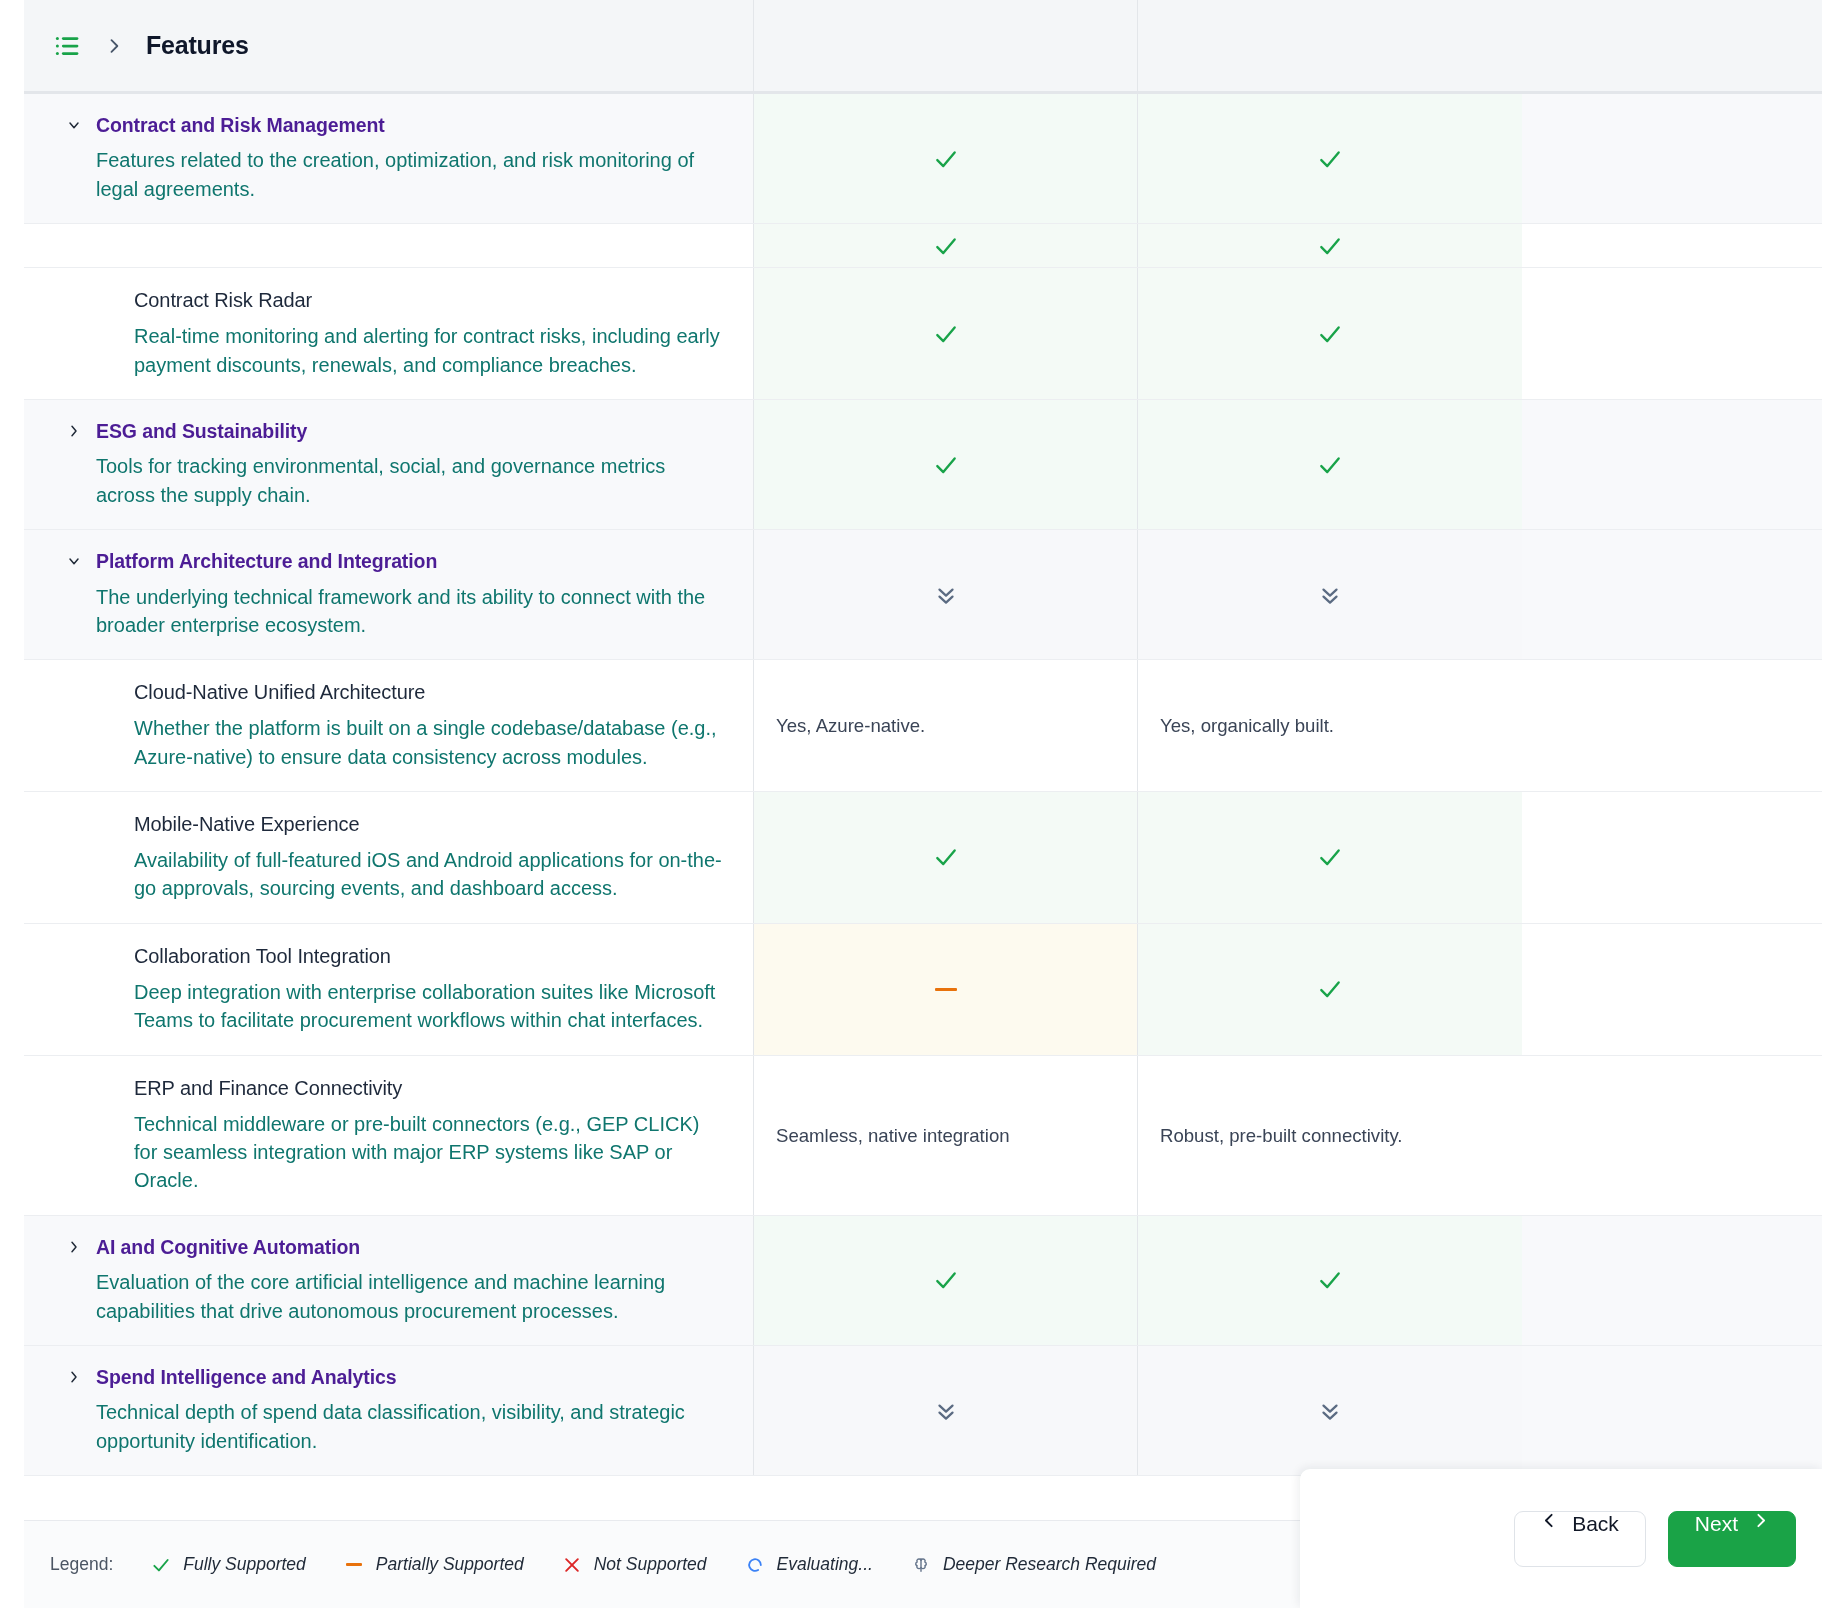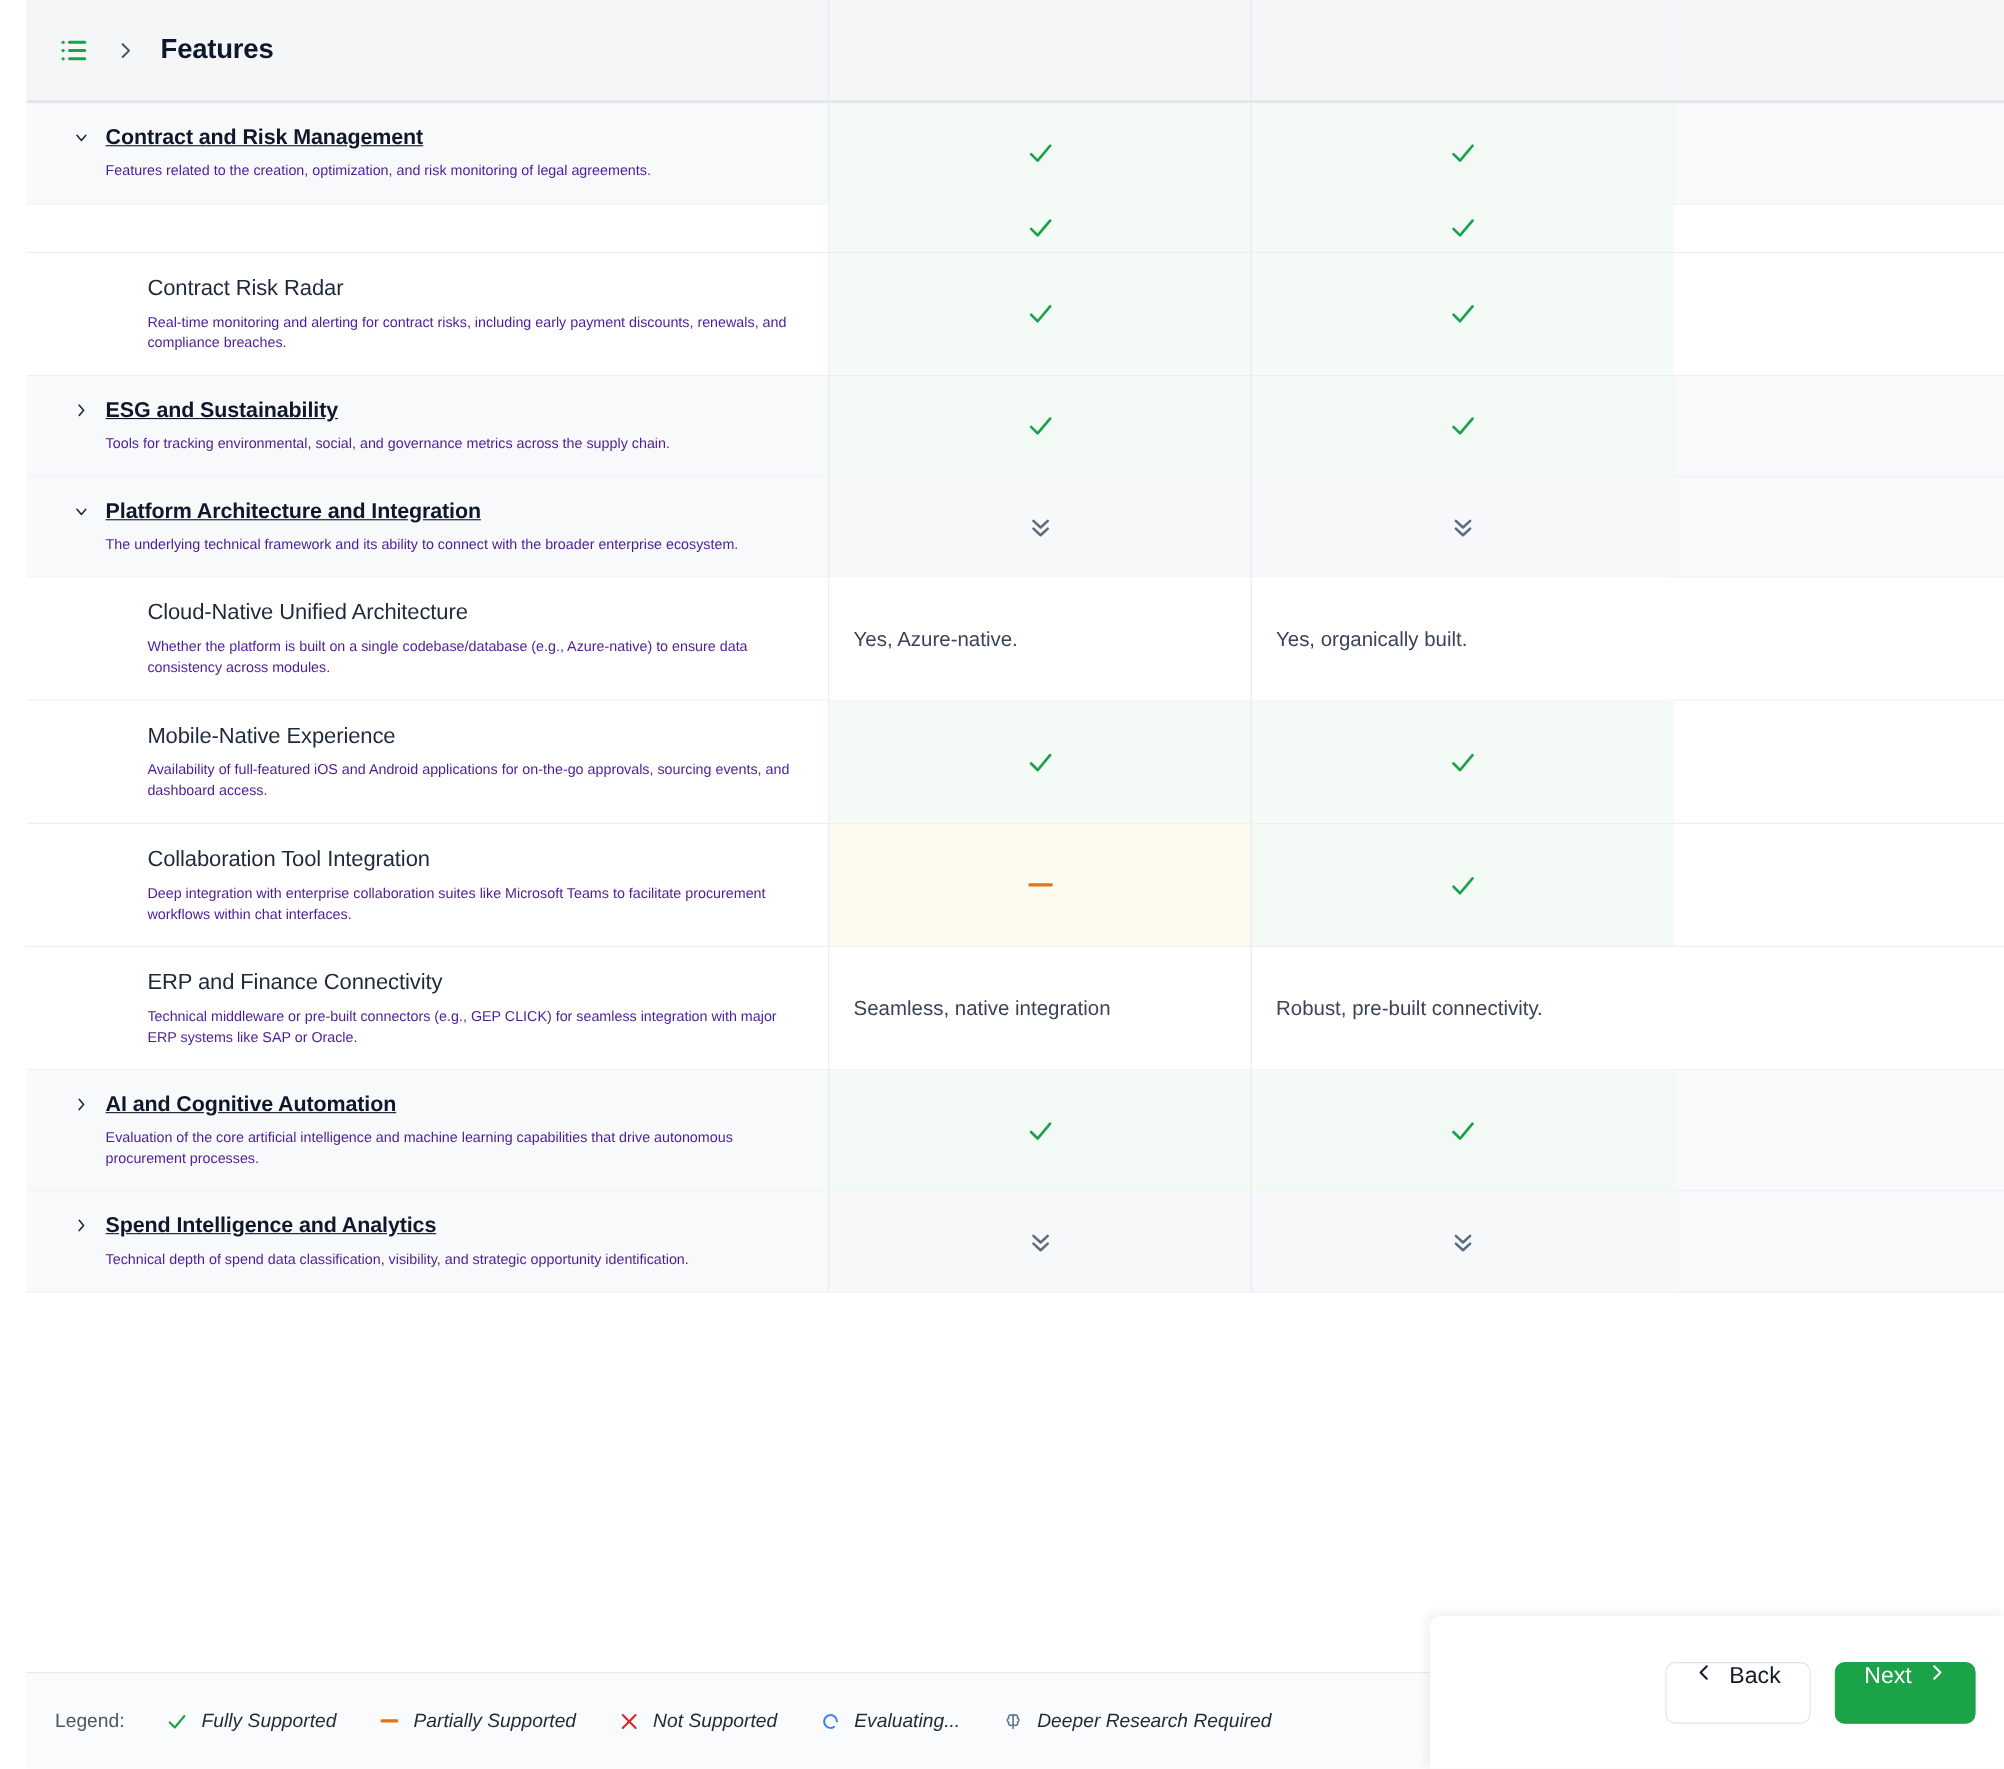--- a/index.html
+++ b/index.html
@@ -100,37 +100,36 @@
     width: 16px; height: 16px;
     color: #1f2937;
     display: block;
   }
 
   .feat-text { flex: 1 1 auto; min-width: 0; }
 
   .group-title {
     font-size: 19.5px;
     font-weight: 700;
-    color: #0f172a;
+    color: #4c1d95;
     letter-spacing: -0.1px;
     line-height: 1.2;
-    text-decoration: underline;
   }
   .child-title {
     font-size: 20px;
     font-weight: 400;
     color: #1e293b;
     letter-spacing: -0.1px;
     line-height: 1.25;
   }
   .feat-desc {
     margin-top: 9px;
-    font-size: 13px;
+    font-size: 20px;
     line-height: 1.42;
-    color: #4c1d95;
+    color: #0f766e;
     max-width: 640px;
   }
 
   
   .glyph { display: block; }
   .check {
     width: 26px; height: 26px;
     color: #18a349;
   }
   .dash {

